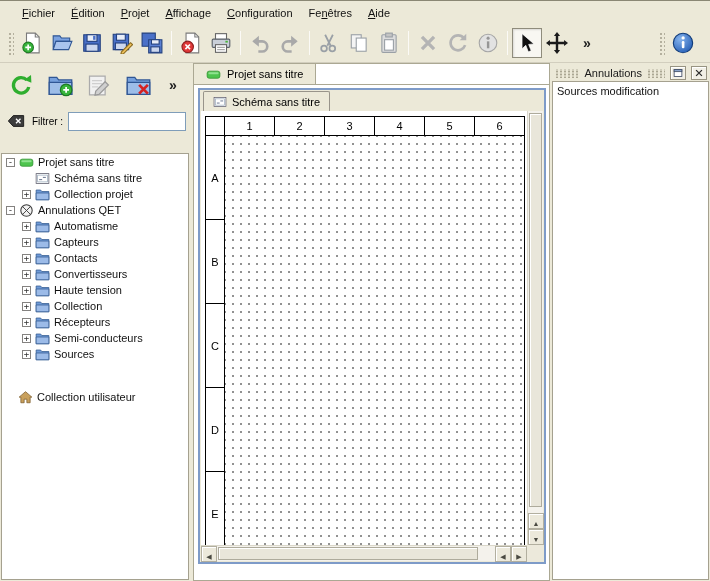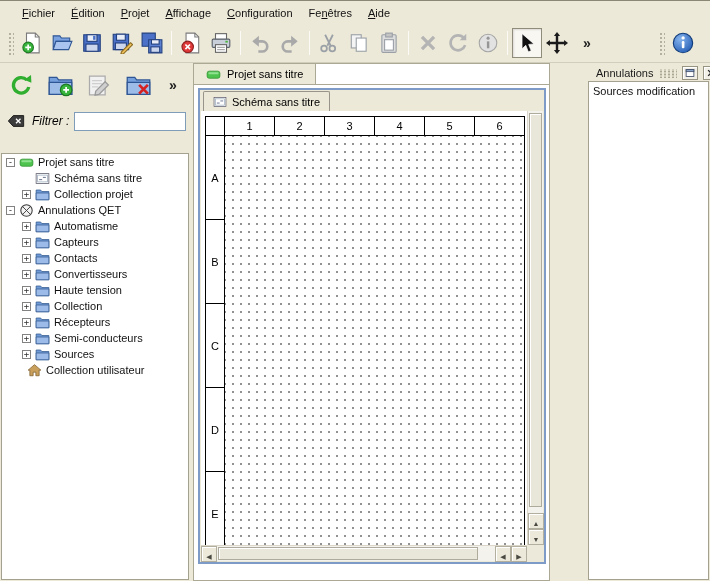--- a/index.html
+++ b/index.html
@@ -34,21 +34,21 @@
 
   
   .left-panel{position:absolute;top:62px;left:0;width:191px;bottom:0;}
   .panel-toolbar{height:44px;display:flex;align-items:center;gap:7px;padding:2px 5px;}
   .pt-btn{width:32px;height:32px;border:1px solid transparent;background:transparent;display:flex;align-items:center;justify-content:center;padding:0;flex:none;}
   .pt-btn svg{width:25px;height:25px;display:block;}
   .pt-chev{margin-left:auto;margin-right:4px;width:18px;height:24px;}
   .filter-row{height:28px;display:flex;align-items:center;gap:5px;padding:0 5px;}
   .clear-btn{width:22px;height:22px;border:none;background:transparent;padding:0;display:flex;align-items:center;justify-content:center;flex:none;}
   .clear-btn svg{width:18px;height:18px;display:block;}
-  .filter-label{font-size:12px;white-space:nowrap;font-style:italic;}
+  .filter-label{font-size:10px;white-space:nowrap;}
   .filter-input{flex:1;min-width:0;height:19px;border:1px solid #7f9db9;background:#fff;font-size:11px;padding:1px 3px;}
   .tree{position:absolute;top:90px;left:1px;right:2px;bottom:1px;background:#fff;border:1px solid #a5a18f;overflow:hidden;}
   .tree-row{height:16px;display:flex;align-items:center;gap:4px;font-size:11px;white-space:nowrap;color:#111;}
   .expander{width:9px;height:9px;border:1px solid #848280;background:#fff;font-family:"DejaVu Sans Mono",monospace;font-size:9px;line-height:7px;text-align:center;color:#333;flex:none;}
   .expander.none{visibility:hidden;}
   .tree-icon{flex:none;display:block;}
   .tree-icon svg{width:15px;height:15px;display:block;}
 
   
   .mdi{position:absolute;top:62px;left:193px;width:357px;bottom:0;}
@@ -78,21 +78,21 @@
   .vbtn-up{left:0;bottom:16px;}
   .vbtn-down{left:0;bottom:0;}
   .hscroll{position:absolute;left:0;bottom:0;height:16px;right:16px;background:#f4f2ec;border-top:1px solid #dad7ca;}
   .hbtn-left{left:0;top:0;}
   .hthumb{position:absolute;top:1px;bottom:1px;left:17px;right:49px;background:#e9e6da;border:1px solid #aeab9c;box-shadow:inset 1px 1px 0 #fff;}
   .hbtn-left2{right:16px;top:0;}
   .hbtn-right{right:0;top:0;}
   .sb-corner{position:absolute;right:0;bottom:0;width:16px;height:16px;background:#ece9db;}
 
   
-  .right-panel{position:absolute;top:62px;left:552px;right:0;bottom:0;margin-left:36px;}
+  .right-panel{position:absolute;top:62px;left:552px;right:0;bottom:0;}
   .undo-content{position:absolute;top:18px;left:0;right:1px;bottom:1px;background:#fff;border:1px solid #a5a18f;font-size:11px;padding:3px 4px;color:#111;}
 
   
   .splitter{position:absolute;top:62px;width:2px;bottom:0;background:#ece9d8;}
 </style>
 </head>
 <body>
 
 <div id="window">
 
@@ -467,21 +467,21 @@
         <div class="tree-row" style="padding-left: 20px;">
           <span class="expander">+</span>
           <span class="tree-icon">
             <svg viewBox="0 0 20 20">
               <path d="M1.5 4h6l1.5 2h9.5v11H1.5z" fill="#6f9bd8" stroke="#33598f"></path>
               <path d="M1.5 8h17v9h-17z" fill="#9cbbe8" stroke="#33598f"></path>
             </svg>
           </span>
           <span class="tree-label">Sources</span>
         </div>
-        <div class="tree-row" style="padding-left: 12px;">
+        <div class="tree-row" style="padding-left: 3px; margin-top: 27px;">
           <span class="expander none"></span>
           <span class="tree-icon">
             <svg viewBox="0 0 20 20">
               <path d="M10 2.2L18.5 9.5h-2.3V17h-4.4v-4.8H8.2V17H3.8V9.5H1.5z" fill="#c8a05c" stroke="#7c5c2c"></path>
             </svg>
           </span>
           <span class="tree-label">Collection utilisateur</span>
         </div>
       </div>
   </div>

